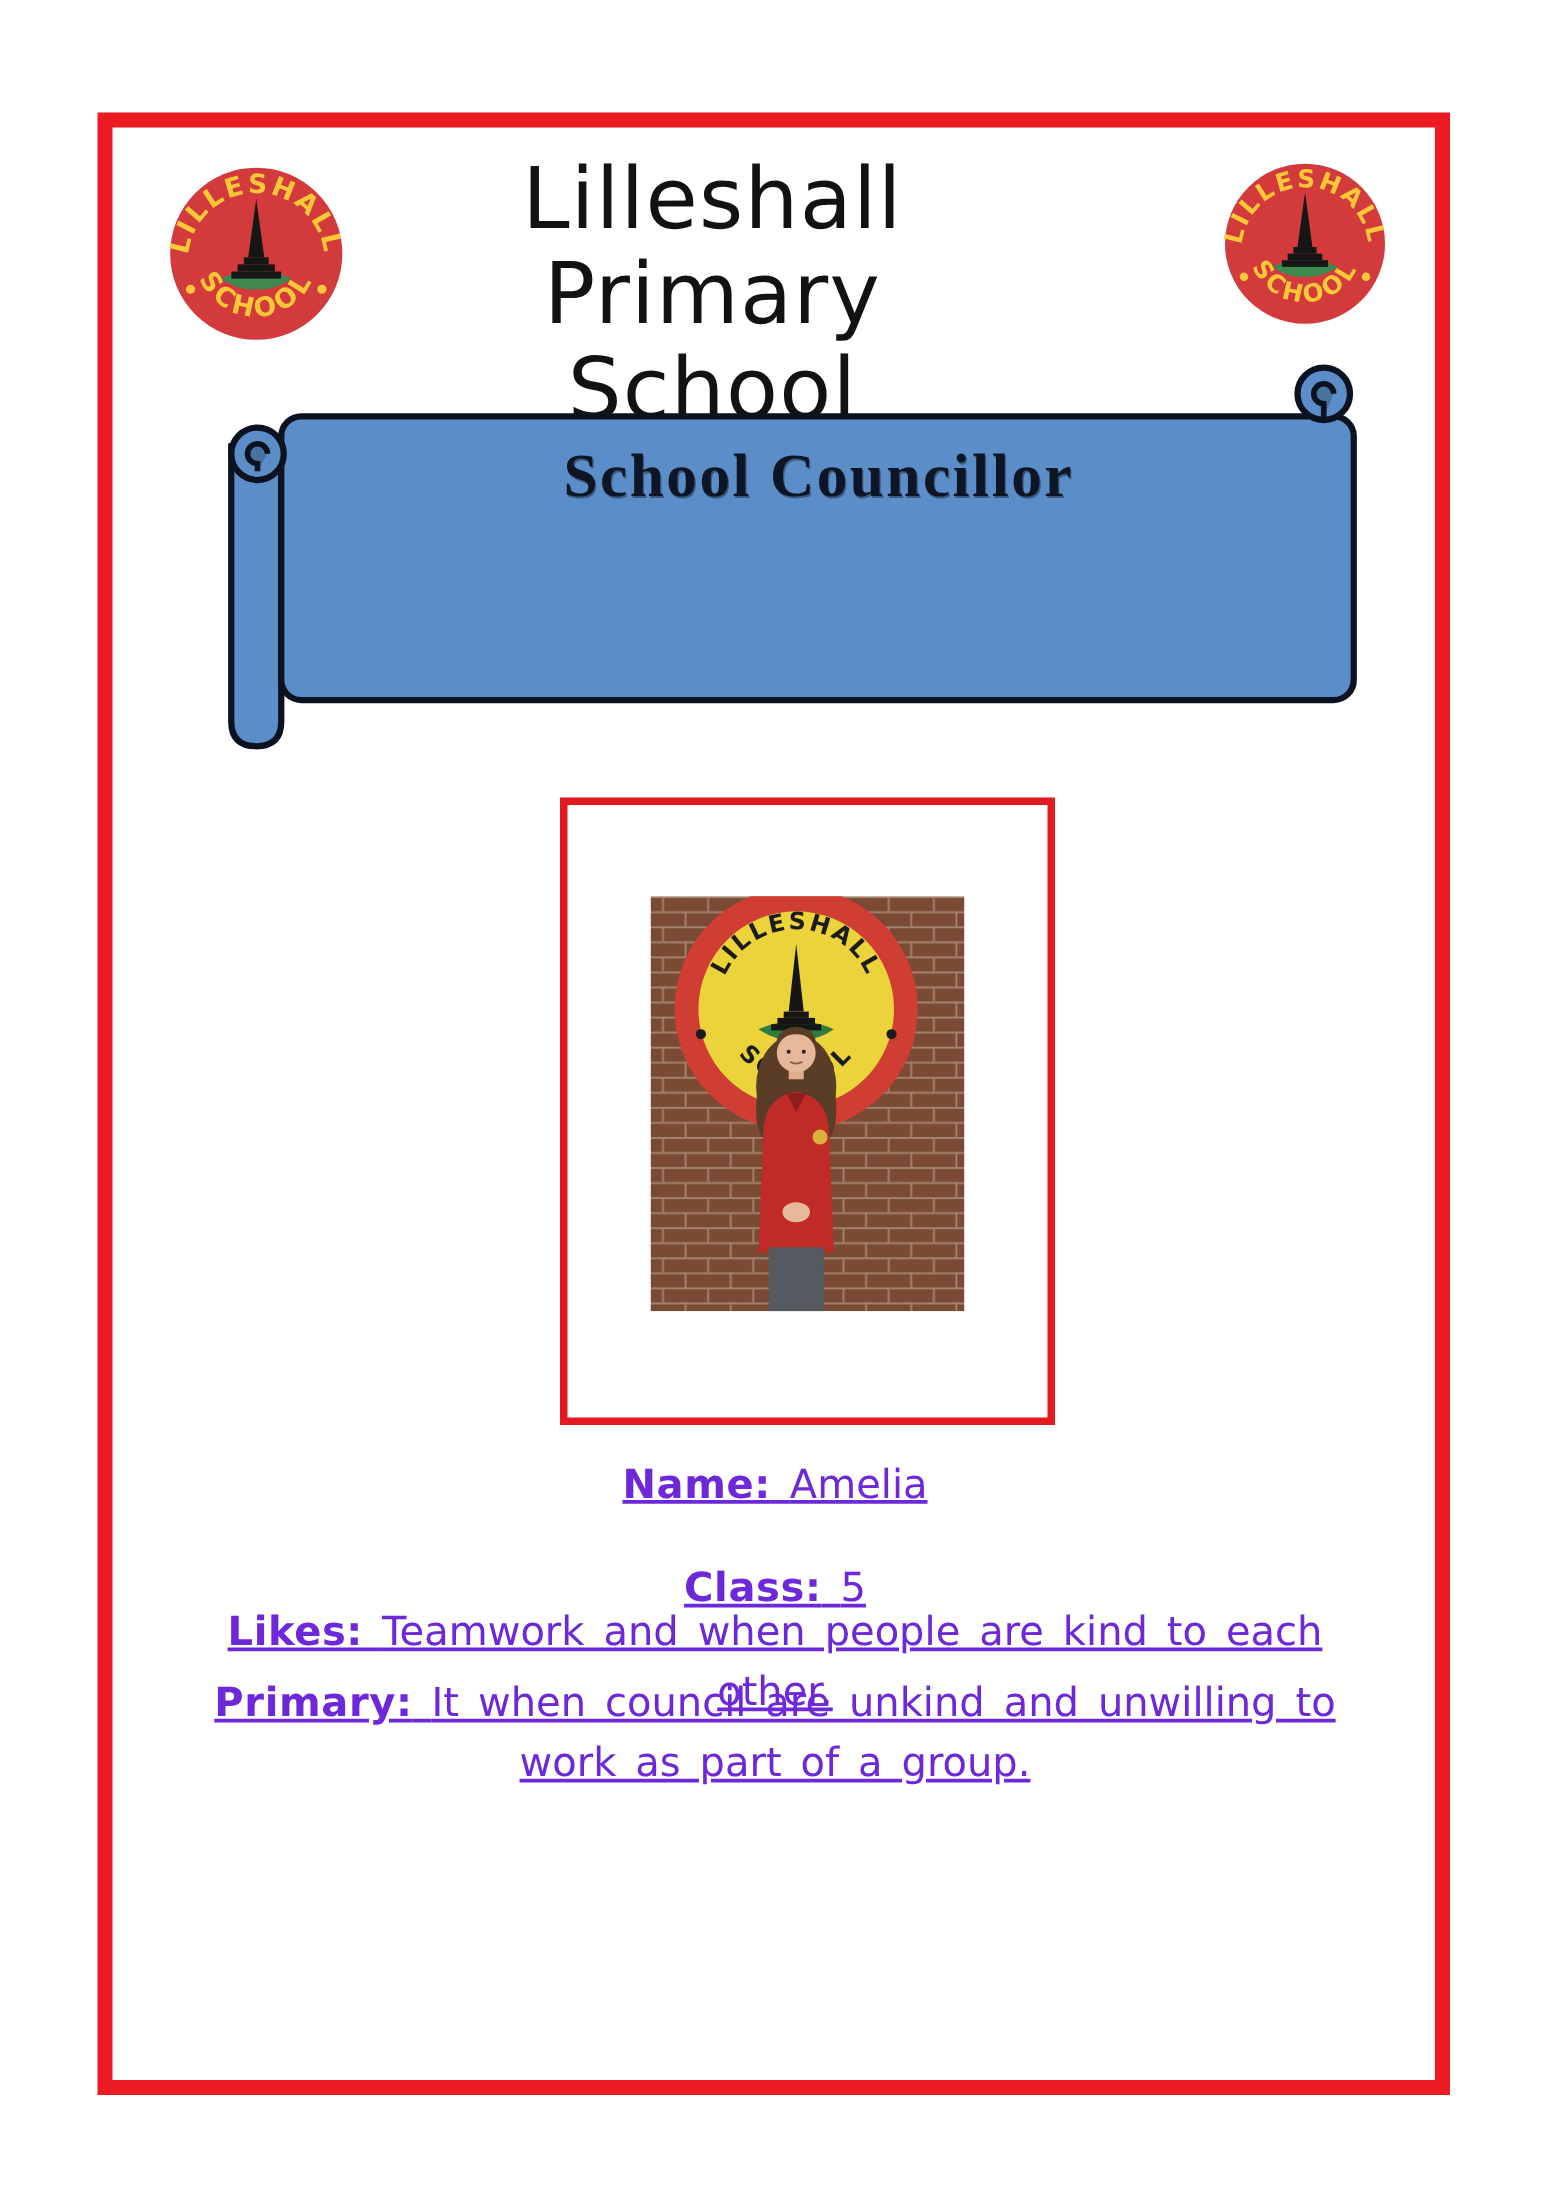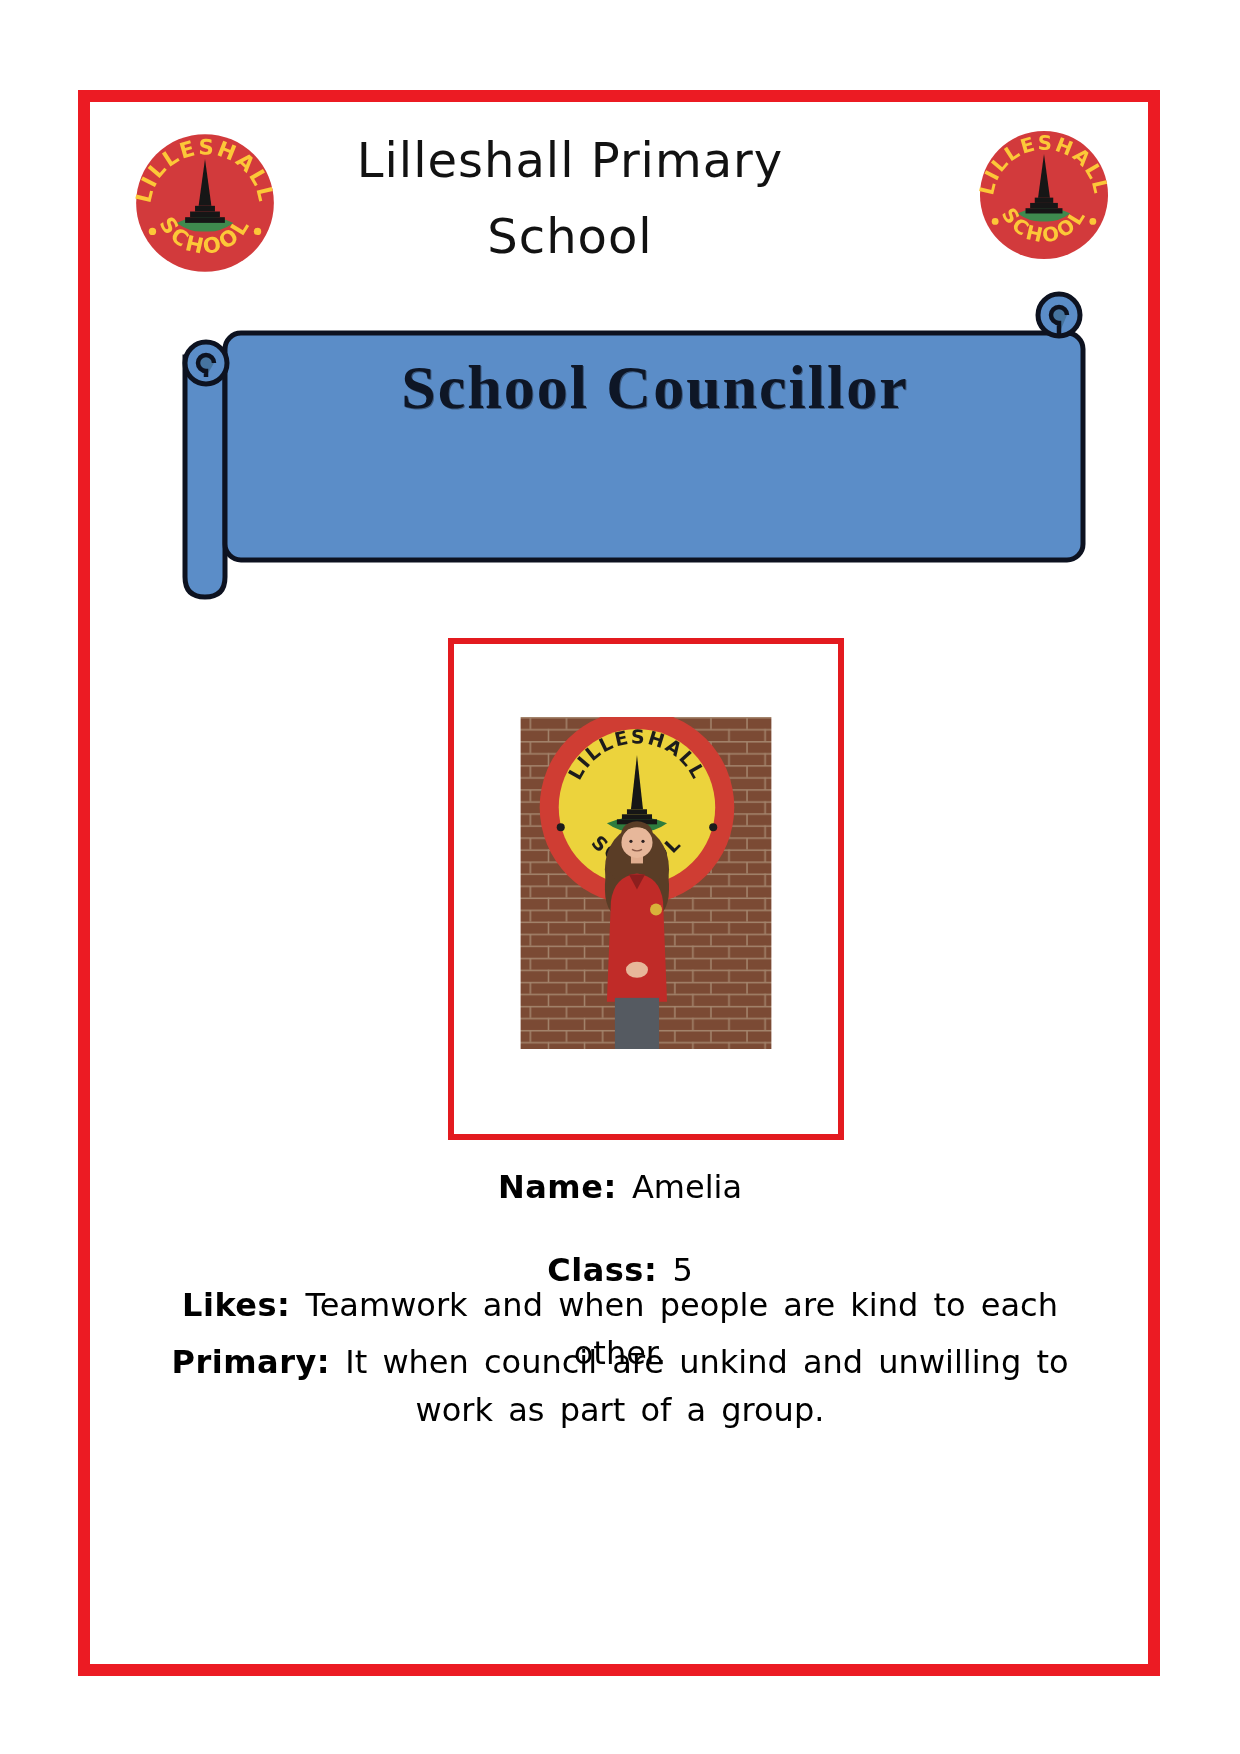--- a/index.html
+++ b/index.html
@@ -10,40 +10,40 @@
   .border-frame {
     position:absolute; left:78px; top:90px; width:1082px; height:1586px;
     border:12px solid #ec1b23; box-sizing:border-box;
   }
   .logo { position:absolute; }
   .logo-left  { left:134px; top:132px; width:142px; height:142px; }
   .logo-right { left:978px; top:129px; width:132px; height:132px; }
 
   .school-title {
     position:absolute; left:290px; top:122px; width:560px;
-    text-align:center; font-size:48px; line-height:76px; color:#121212;
+    text-align:center; font-size:68px; line-height:76px; color:#121212;
     letter-spacing:1px;
   }
 
   .banner-wrap { position:absolute; left:170px; top:285px; width:930px; height:330px; }
   .banner-title {
     position:absolute; left:225px; top:352px; width:860px; text-align:center;
-    font-family:"Liberation Serif", serif; font-weight:bold; font-size:62px;
+    font-family:"Liberation Serif", serif; font-weight:bold; font-size:49px;
     color:#0e1626; letter-spacing:2px;
     text-shadow:1px 1px 0 #3c5a80;
   }
 
   .photo-frame {
     position:absolute; left:448px; top:638px; width:396px; height:502px;
     border:6px solid #e31a1f; box-sizing:border-box; background:#ffffff;
   }
   .photo { position:absolute; left:66px; top:73px; width:252px; height:332px; }
 
   .textline { position:absolute; left:150px; width:940px; text-align:center;
-    font-size:32px; line-height:48px; color:#000000; word-spacing:5px; }
+    font-size:32px; line-height:48px; color:#6d28d9; word-spacing:5px;text-decoration:underline; }
   .t-name      { top:1163px; }
   .t-class     { top:1246px; }
   .t-likes     { top:1281px; }
   .t-dislikes  { top:1338px; }
   .t-statement { top:1433px; }
   .lbl { font-weight:bold; letter-spacing:0.5px; }
 </style>
 </head>
 <body>
 

